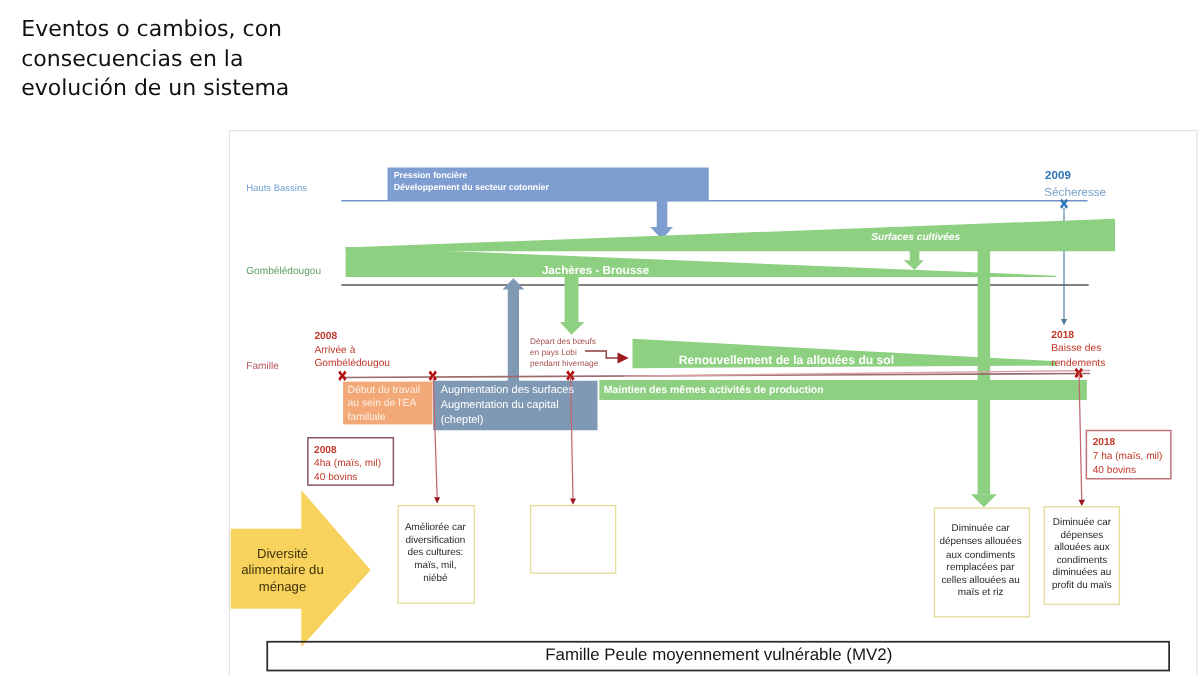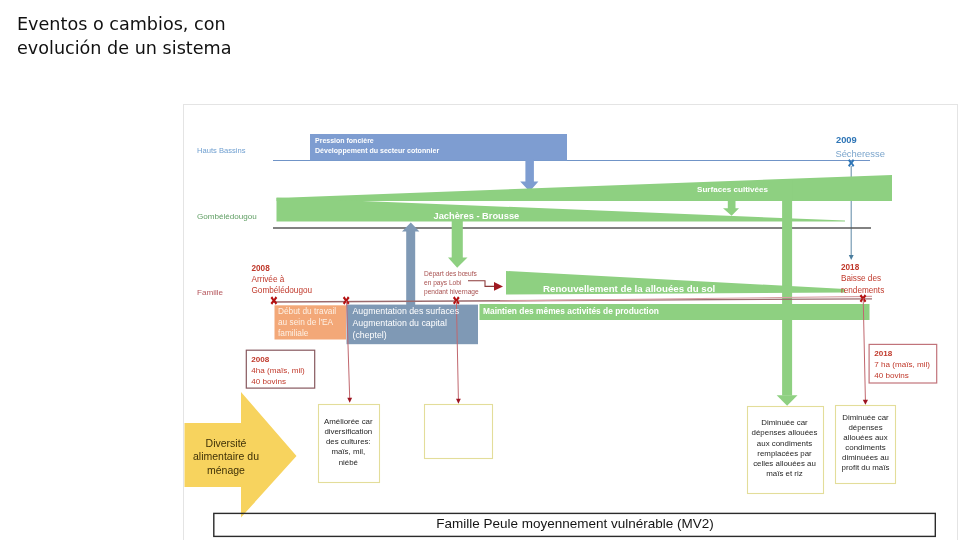--- a/index.html
+++ b/index.html
@@ -21,20 +21,21 @@
   .rowlbl{color:#6f9fd0;font-size:8.1px;}
   .bandtxt{color:#ffffff;font-weight:bold;}
   .boxtxt{color:#262626;text-align:center;}
 </style>
 </head>
 <body>
 
 <div id="stage">
   <div class="title">
     <div>Eventos o cambios, con</div>
+    <div>consecuencias en la</div>
     <div>evolución de un sistema</div>
   </div>
   <div id="frame"></div>
 
   <svg id="art" viewBox="0 0 960 540">
 
     <line x1="273" y1="160.5" x2="870" y2="160.5" stroke="#7094c7" stroke-width="1.2"></line>
     <rect x="310" y="134" width="257" height="26.5" fill="#7e9dd1"></rect>
 
     <path d="M525.4,159 L533.9,159 L533.9,181.6 L538.4,181.6 L529.6,191.6 L520.2,181.6 L525.4,181.6 Z" fill="#7e9dd1"></path>
@@ -109,21 +110,21 @@
   <div class="lbl rowlbl" style="left:197px;top:211.5px;color:#5f9e63;font-size:8.1px;">Gombélédougou</div>
   <div class="lbl rowlbl" style="left:197px;top:287.5px;color:#b5565c;font-size:8.1px;">Famille</div>
 
   <div class="lbl bandtxt" style="left:315px;top:136.5px;font-size:7px;">Pression foncière</div>
   <div class="lbl bandtxt" style="left:315px;top:146.5px;font-size:7.05px;">Développement du secteur cotonnier</div>
 
   <div class="lbl" style="left:836px;top:134.5px;font-size:9.3px;font-weight:bold;color:#2e75b6;">2009</div>
   <div class="lbl" style="left:835.4px;top:147.5px;font-size:9.4px;color:#7ba5cc;">Sécheresse</div>
 
   <div class="lbl bandtxt" style="left:433.5px;top:210.5px;font-size:9.3px;">Jachères - Brousse</div>
-  <div class="lbl bandtxt" style="left:697px;top:184.5px;font-size:8.1px;">Surfaces cultivées</div>
+  <div class="lbl bandtxt" style="left:697px;top:184.5px;font-size:8.1px;font-style:italic;">Surfaces cultivées</div>
   <div class="lbl bandtxt" style="left:543px;top:283px;font-size:9.7px;">Renouvellement de la allouées du sol</div>
   <div class="lbl bandtxt" style="left:483px;top:306px;font-size:8.4px;text-align:center;">Maintien des mêmes activités de production</div>
 
   <div class="lbl ann" style="left:251.5px;top:262.5px;font-size:8.2px;line-height:11.3px;color:#c0392b;">
     <div style="font-weight:bold;">2008</div>
     <div>Arrivée à</div>
     <div>Gombélédougou</div>
   </div>
 
 

